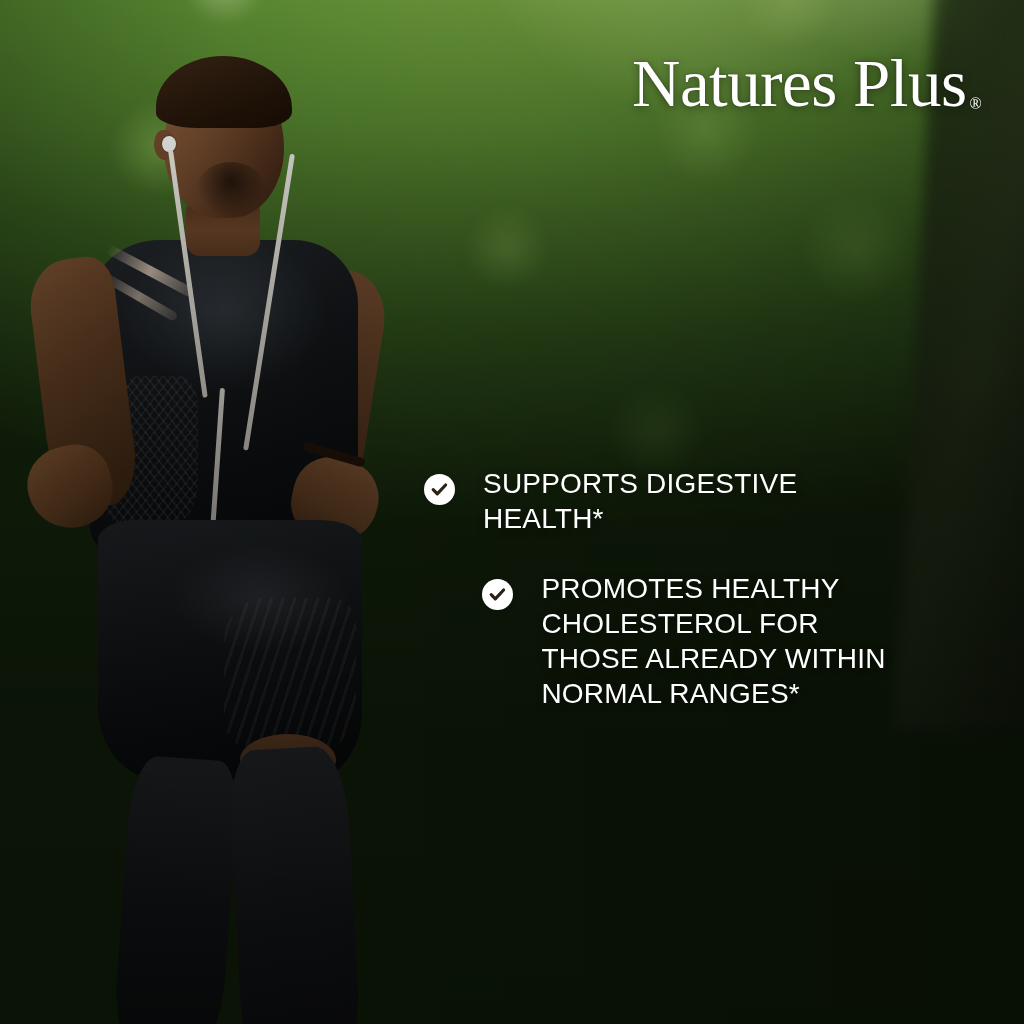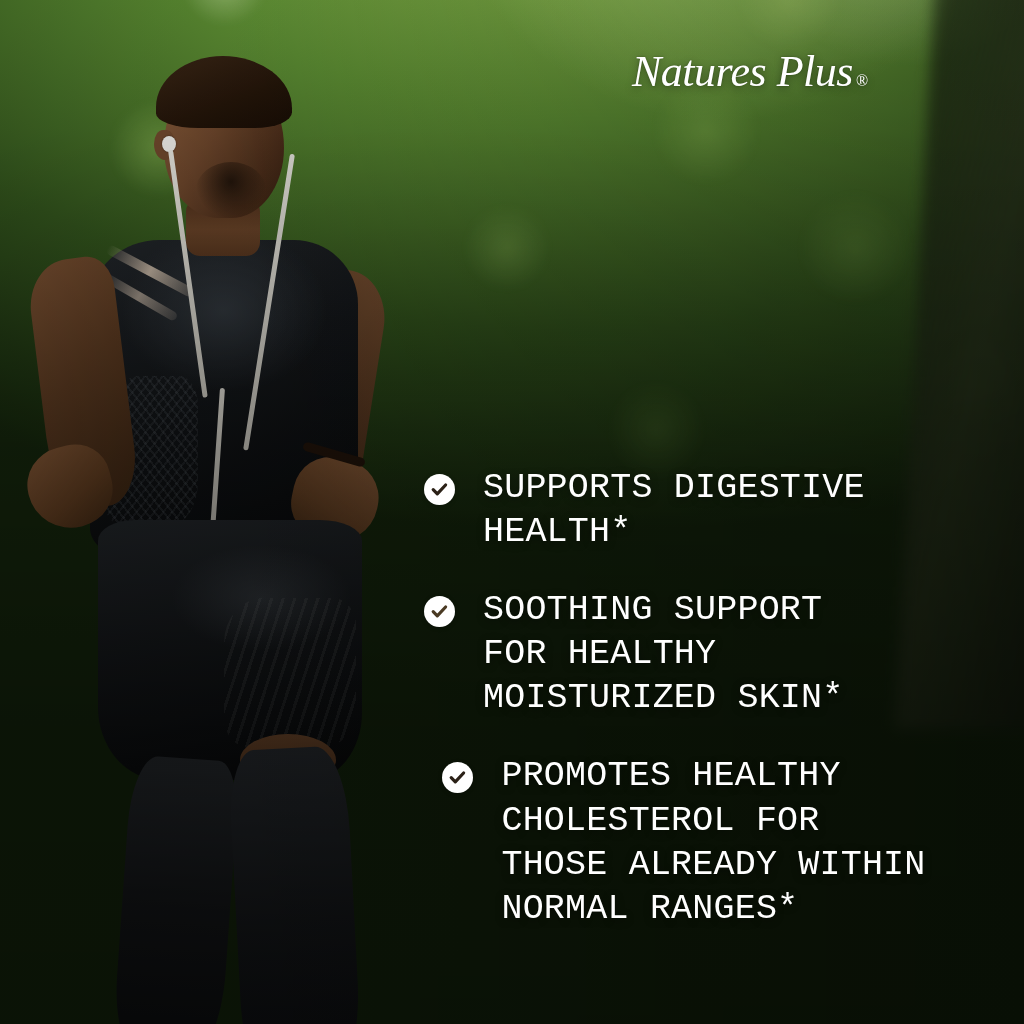--- a/index.html
+++ b/index.html
@@ -225,25 +225,24 @@
   
   .logo {
     position:absolute;
     left:632px; top:50px;
     display:flex; align-items:flex-start;
     color:#ffffff;
     text-shadow:0 2px 9px rgba(0,0,0,0.40), 0 0 2px rgba(0,0,0,0.30);
   }
   .logo-word {
     font-family:"Liberation Serif", "DejaVu Serif", serif;
-    font-size:44px;
+    font-size:67px;
     line-height:1;
     letter-spacing:-0.5px;
     white-space:nowrap;
-    font-style:italic;
   }
   .logo-reg {
     font-family:"Liberation Serif","DejaVu Serif",serif;
     font-size:16px;
     line-height:1;
     margin-left:3px;
     align-self:flex-end;
     padding-bottom:5px;
   }
 
@@ -265,22 +264,22 @@
     border-radius:50%;
     background:#ffffff;
     display:flex; align-items:center; justify-content:center;
     margin-top:8px;
     box-shadow:0 1px 4px rgba(0,0,0,0.25);
   }
   .check svg { display:block; }
   .bullet-text {
     margin-left:28px;
     color:#ffffff;
-    font-family:Liberation Mono, monospace;
-    font-size:35px;
+    font-family:Liberation Sans, sans-serif;
+    font-size:28px;
     line-height:1.26;
     letter-spacing:0.2px;
     text-shadow:0 2px 8px rgba(0,0,0,0.45);
     white-space:pre-line;
   }
 </style>
 </head>
 <body>
 
 <div id="banner">
@@ -334,30 +333,20 @@
     <div class="bullet">
       <span class="check">
         <svg width="19" height="19" viewBox="0 0 19 19" aria-hidden="true">
           <path d="M3.2 9.6 L7.3 13.8 L15.6 5.0" fill="none" stroke="#2B2117" stroke-width="3.2" stroke-linecap="round" stroke-linejoin="round"></path>
         </svg>
       </span>
       <span class="bullet-text">SUPPORTS DIGESTIVE
 HEALTH*</span>
     </div>
 
-    <div class="bullet">
-      <span class="check">
-        <svg width="19" height="19" viewBox="0 0 19 19" aria-hidden="true">
-          <path d="M3.2 9.6 L7.3 13.8 L15.6 5.0" fill="none" stroke="#4A3A23" stroke-width="3.2" stroke-linecap="round" stroke-linejoin="round"></path>
-        </svg>
-      </span>
-      <span class="bullet-text">SOOTHING SUPPORT
-FOR HEALTHY
-MOISTURIZED SKIN*</span>
-    </div>
 
     <div class="bullet">
       <span class="check">
         <svg width="19" height="19" viewBox="0 0 19 19" aria-hidden="true">
           <path d="M3.2 9.6 L7.3 13.8 L15.6 5.0" fill="none" stroke="#2B2117" stroke-width="3.2" stroke-linecap="round" stroke-linejoin="round"></path>
         </svg>
       </span>
       <span class="bullet-text">PROMOTES HEALTHY
 CHOLESTEROL FOR
 THOSE ALREADY WITHIN

